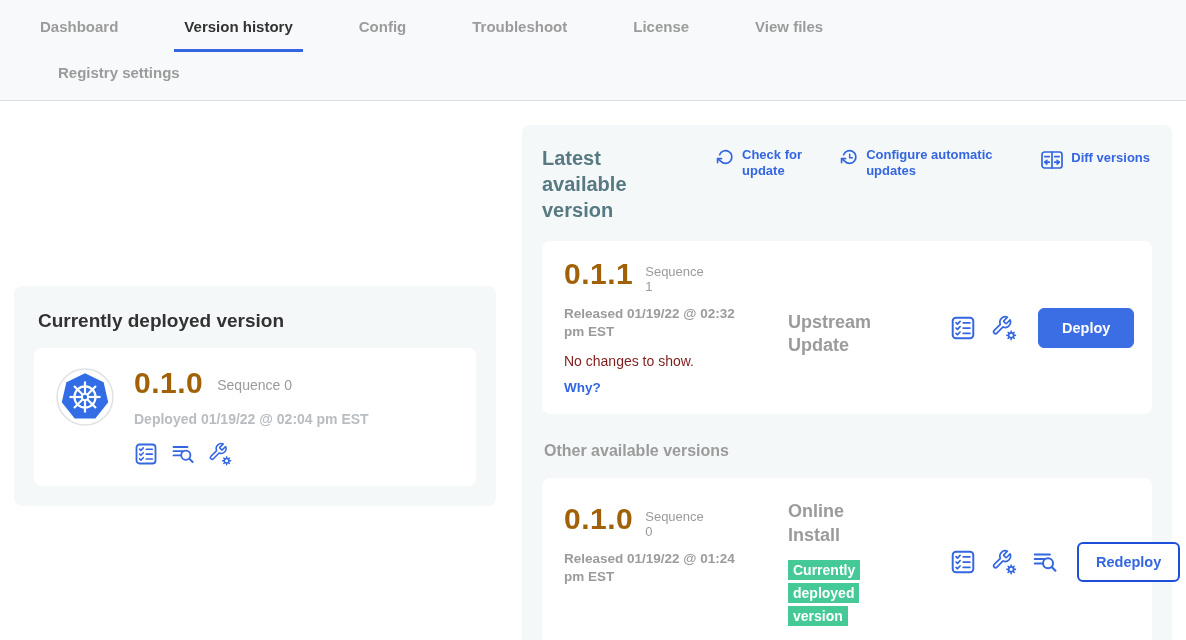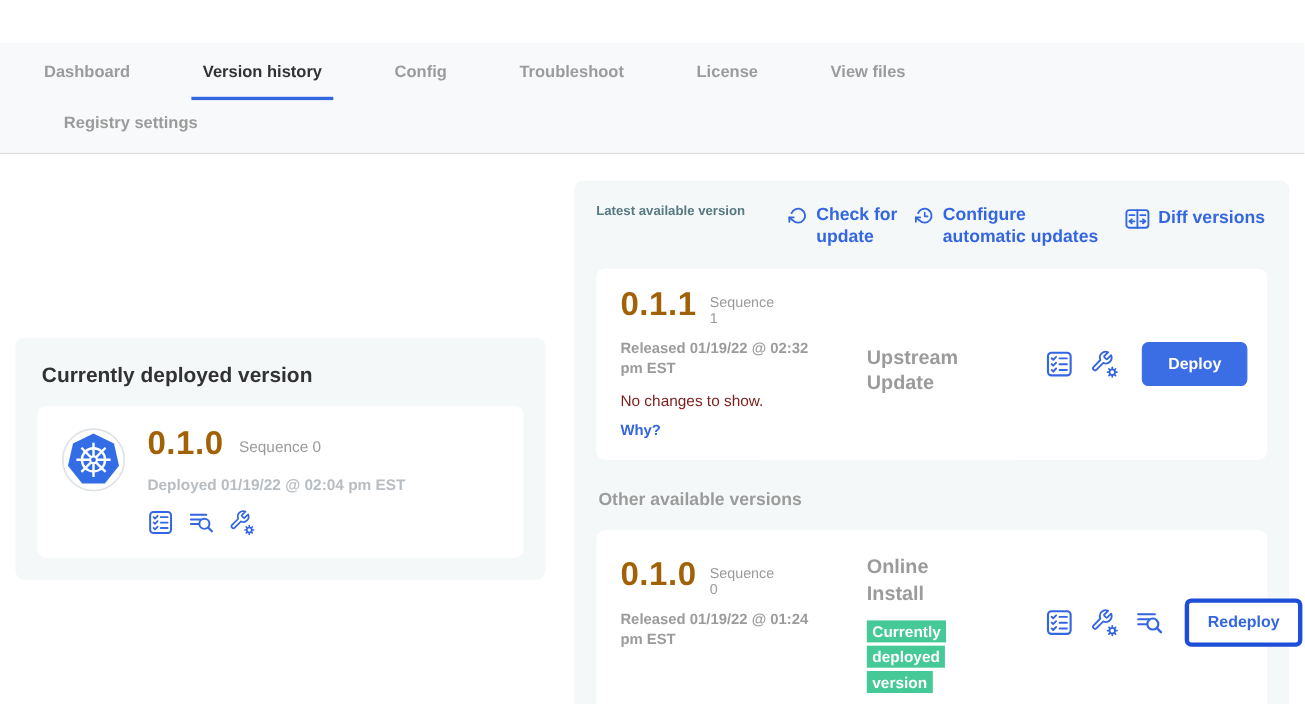--- a/index.html
+++ b/index.html
@@ -10,21 +10,20 @@
     color: #323232;
     overflow: hidden;
   }
   svg { display: block; }
 
   
   .topnav {
     background: #f7f9fa;
     border-bottom: 1px solid #dde1e4;
     padding: 14px 0 0 20px;
-    margin-top: 39px;
   }
   .nav-row1 { display: flex; gap: 46px; margin-left: 10px; }
   .tab {
     display: inline-block;
     font-size: 15px;
     font-weight: 600;
     color: #9b9b9b;
     padding: 4px 10px 14px 10px;
     border-bottom: 3px solid transparent;
     cursor: pointer;
@@ -69,33 +68,33 @@
   .seq { font-size: 14px; color: #9b9b9b; margin-left: 14px; margin-top: 9px; line-height: 1.15; }
   .seq.narrow { width: 64px; font-size: 13px; margin-top: 6px; margin-left: 12px; }
   .deployed-ts { margin-top: 13px; font-size: 14px; font-weight: 600; color: #b8bdc2; }
   .icon-row { display: flex; align-items: center; gap: 13px; margin-top: 15px; color: #3366e0; }
   .aicon { display: inline-block; cursor: pointer; color: #3366e0; }
 
   
   .right-head { display: flex; align-items: flex-start; }
   .right-head h3 {
     width: 138px;
-    font-size: 12px;
+    font-size: 20px;
     font-weight: 700;
     color: #577981;
     line-height: 1.3;
     flex: 0 0 auto;
   }
   .head-links { flex: 1; display: flex; justify-content: space-between; padding: 2px 2px 0 36px; }
   .hlink {
     display: flex;
     gap: 7px;
     align-items: flex-start;
     color: #3366e0;
-    font-size: 16px;
+    font-size: 13px;
     font-weight: 700;
     line-height: 1.25;
     text-decoration: none;
     cursor: pointer;
   }
   .hlink .lbl.w74 { width: 76px; }
   .hlink .lbl.w150 { width: 152px; }
   .hlink .lbl.nowrap { white-space: nowrap; margin-top: 3px; }
   .hicon { flex: 0 0 auto; color: #3366e0; margin-top: 1px; }
 
@@ -130,21 +129,21 @@
   }
   .actions { margin-left: auto; align-self: center; display: flex; align-items: center; gap: 15px; }
   .btn {
     font-family: "Liberation Sans", sans-serif;
     font-size: 14.5px;
     font-weight: 700;
     border-radius: 6px;
     cursor: pointer;
   }
   .btn.primary { background: #3b6de4; color: #ffffff; border: 1px solid #3b6de4; padding: 11px 23px; margin-left: 6px; }
-  .btn.outline { background: #ffffff; color: #3366e0; border: 4px solid #1d4ed8; padding: 10px 17px; margin-left: 4px; }
+  .btn.outline { background: #ffffff; color: #3366e0; border: 2px solid #1d4ed8; padding: 10px 17px; margin-left: 4px; }
 
   .other-heading { font-size: 16px; font-weight: 600; color: #9b9b9b; margin: 28px 0 0 2px; }
   .vcard.compact { min-height: 134px; }
 </style>
 </head>
 <body>
 
 <svg width="0" height="0" style="position:absolute" aria-hidden="true">
   <defs>
     <symbol id="i-checklist" viewBox="0 0 24 24" fill="none" stroke="currentColor" stroke-width="1.8" stroke-linecap="round" stroke-linejoin="round">

